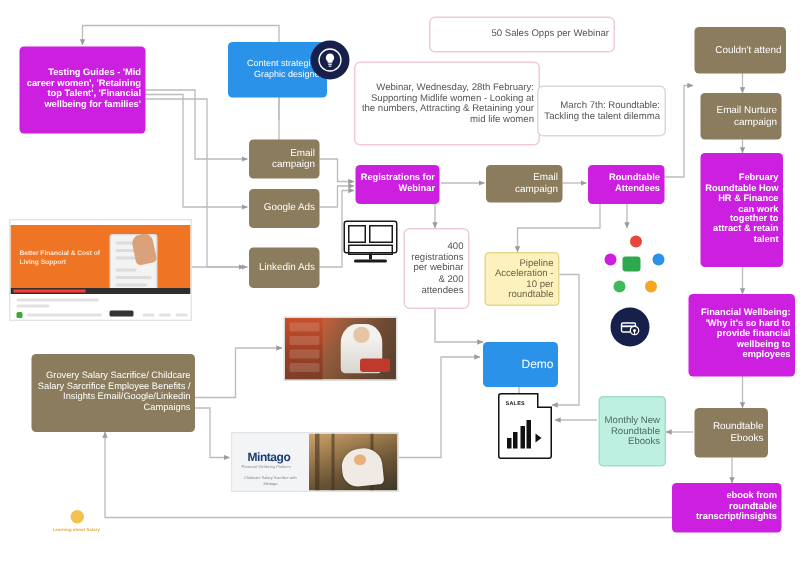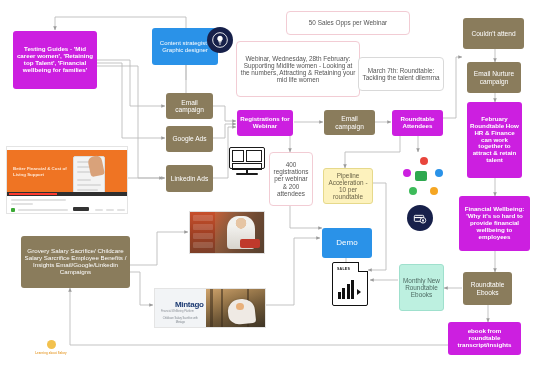--- a/index.html
+++ b/index.html
@@ -11,21 +11,21 @@
   #canvas{position:absolute;inset:0;}
   svg.edges{position:absolute;left:0;top:0;width:536px;height:384px;pointer-events:none;}
 
   .node{
     position:absolute;box-sizing:border-box;
     display:flex;align-items:center;justify-content:center;text-align:center;
     border-radius:3px;line-height:1.12;
     padding:2px 3px;
     overflow:hidden;
   }
-  .node span{display:block;width:100%;}
+  .node span{display:block;width:100%;text-align:right;}
 
   .n-magenta{background:#cc1fe0;color:#ffffff;font-size:6.2px;font-weight:600;}
   .n-brown{background:#8a7c5c;color:#ffffff;font-size:6.6px;font-weight:500;}
   .n-blue{background:#2a92e8;color:#ffffff;font-size:6px;font-weight:500;}
   .n-blue-demo{background:#2a92e8;color:#ffffff;font-size:8px;font-weight:500;}
   .n-yellow{background:#fdf2bd;color:#6b6448;font-size:6.4px;border:1px solid #e6d98b;}
   .n-mint{background:#bdf0e0;color:#4e6b63;font-size:6.4px;border:1px solid #9fe0cd;}
   .n-note{background:#ffffff;color:#555555;font-size:6.4px;border:1px solid #f2ccd4;border-radius:4px;}
   .n-note-gray{background:#ffffff;color:#555555;font-size:6.4px;border:1px solid #d9d9d9;border-radius:4px;}
 
@@ -50,21 +50,21 @@
   
   #img-grocery{border:1px solid #e0e0e0;background:linear-gradient(120deg,#b4442a 0%,#c4603a 26%,#8d5a3c 48%,#6f4a33 70%,#56402e 100%);}
   #img-grocery .shelf{position:absolute;left:0;top:0;width:34%;height:100%;background:linear-gradient(180deg,#c8502c,#9d3e22 55%,#7a3e28);opacity:.95;}
   #img-grocery .shelf b{position:absolute;left:10%;right:10%;height:13%;background:rgba(255,255,255,.16);border-radius:1px;display:block;}
   #img-grocery .person{position:absolute;right:12%;top:10%;width:38%;height:80%;background:radial-gradient(circle at 50% 22%, #e6c5a4 0 18%, rgba(230,197,164,0) 19%),linear-gradient(180deg,#f2f1ee 30%,#d8d4cd);border-radius:40% 40% 12% 12%;}
   #img-grocery .basket{position:absolute;right:6%;bottom:12%;width:26%;height:22%;background:#c0392b;border-radius:2px;}
 
   
   #img-mintago{border:1px solid #e4e4e4;display:flex;}
   .mint-left{width:46%;background:#f2f4f6;position:relative;}
-  .mint-logo{position:absolute;left:20px;top:11px;font-size:8px;font-weight:700;color:#1d3b73;letter-spacing:-.3px;}
+  .mint-logo{position:absolute;left:10px;top:11px;font-size:8px;font-weight:700;color:#1d3b73;letter-spacing:-.3px;}
   .mint-sub{position:absolute;left:6px;top:21px;right:4px;font-size:2.6px;color:#8a8f96;line-height:1.5;}
   .mint-cap{position:absolute;left:6px;top:28px;right:6px;font-size:2.6px;color:#7d848c;text-align:center;line-height:1.5;}
   .mint-right{flex:1;background:linear-gradient(160deg,#cfa36c 0%,#9e7c4e 30%,#6d5636 60%,#3e3526 100%);position:relative;}
   .mint-right .tree{position:absolute;top:0;bottom:0;width:3px;background:rgba(60,45,30,.55);}
   .mint-right .pram{position:absolute;right:16%;bottom:8%;width:46%;height:66%;background:#efeae4;border-radius:46% 46% 12% 40%;transform:rotate(-6deg);box-shadow:0 0 2px rgba(0,0,0,.25);}
   .mint-right .baby{position:absolute;right:36%;bottom:44%;width:13%;height:20%;background:#e8b07a;border-radius:50%;}
 
   
   #logo-mark{position:absolute;}
   .lm-circle{width:9px;height:9px;border-radius:50%;background:#f2c14e;margin:0 auto;}

